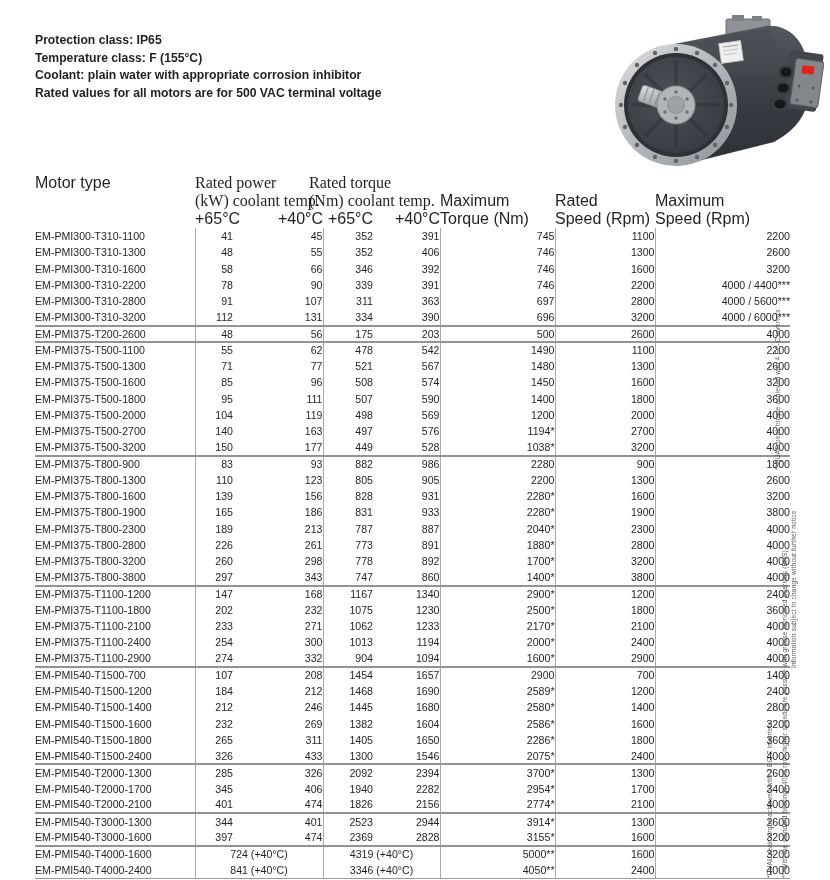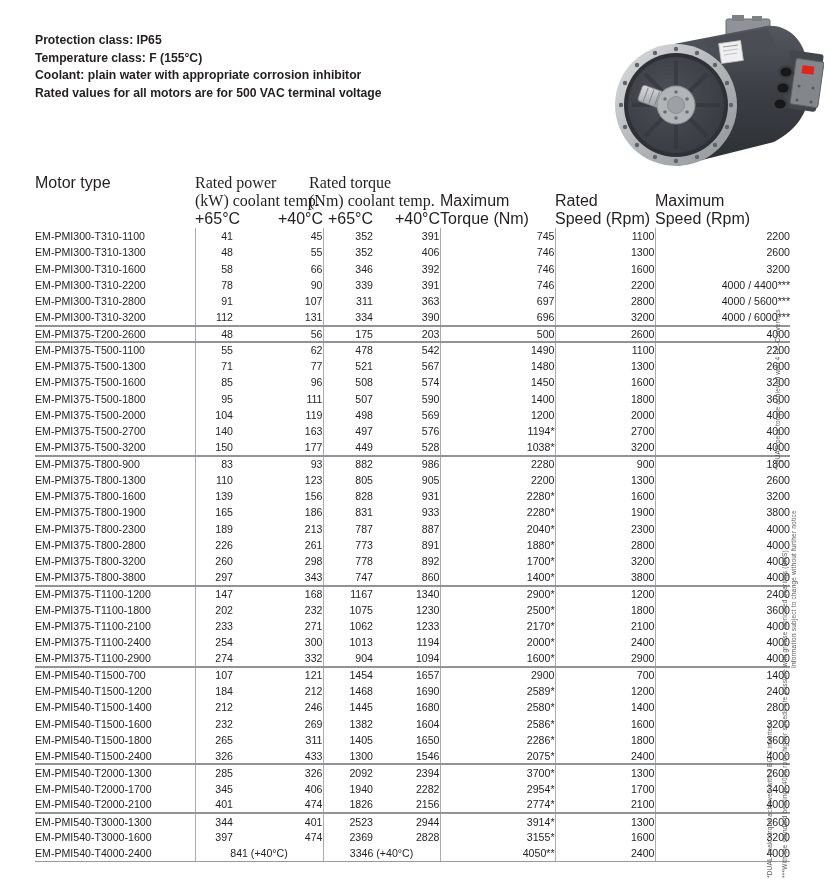--- a/index.html
+++ b/index.html
@@ -473,21 +473,21 @@
         <td class="ar pr40 bR">332</td>
         <td class="ar">904</td>
         <td class="ar pr20 bR">1094</td>
         <td class="ar pr27 bR">1600*</td>
         <td class="ar pr32 bR">2900</td>
         <td class="ar pr26">4000</td>
       </tr>
       <tr class="gs">
         <td class="bR">EM-PMI540-T1500-700</td>
         <td class="ar">107</td>
-        <td class="ar pr40 bR">121</td>
+        <td class="ar pr40 bR">208</td>
         <td class="ar">1454</td>
         <td class="ar pr20 bR">1657</td>
         <td class="ar pr27 bR">2900</td>
         <td class="ar pr32 bR">700</td>
         <td class="ar pr26">1400</td>
       </tr>
       <tr>
         <td class="bR">EM-PMI540-T1500-1200</td>
         <td class="ar">184</td>
         <td class="ar pr40 bR">212</td>
@@ -580,20 +580,28 @@
       <tr>
         <td class="bR">EM-PMI540-T3000-1600</td>
         <td class="ar">397</td>
         <td class="ar pr40 bR">474</td>
         <td class="ar">2369</td>
         <td class="ar pr20 bR">2828</td>
         <td class="ar pr27 bR">3155*</td>
         <td class="ar pr32 bR">1600</td>
         <td class="ar pr26">3200</td>
       </tr>
+      <tr class="gs">
+        <td class="bR">EM-PMI540-T4000-1600</td>
+        <td class="ac bR" colspan="2">724 (+40°C)</td>
+        <td class="ac bR" colspan="2">4319 (+40°C)</td>
+        <td class="ar pr27 bR">5000**</td>
+        <td class="ar pr32 bR">1600</td>
+        <td class="ar pr26">3200</td>
+      </tr>
       <tr>
         <td class="bR">EM-PMI540-T4000-2400</td>
         <td class="ac bR" colspan="2">841 (+40°C)</td>
         <td class="ac bR" colspan="2">3346 (+40°C)</td>
         <td class="ar pr27 bR">4050**</td>
         <td class="ar pr32 bR">2400</td>
         <td class="ar pr26">4000</td>
       </tr>
     </tbody>
 </table>

